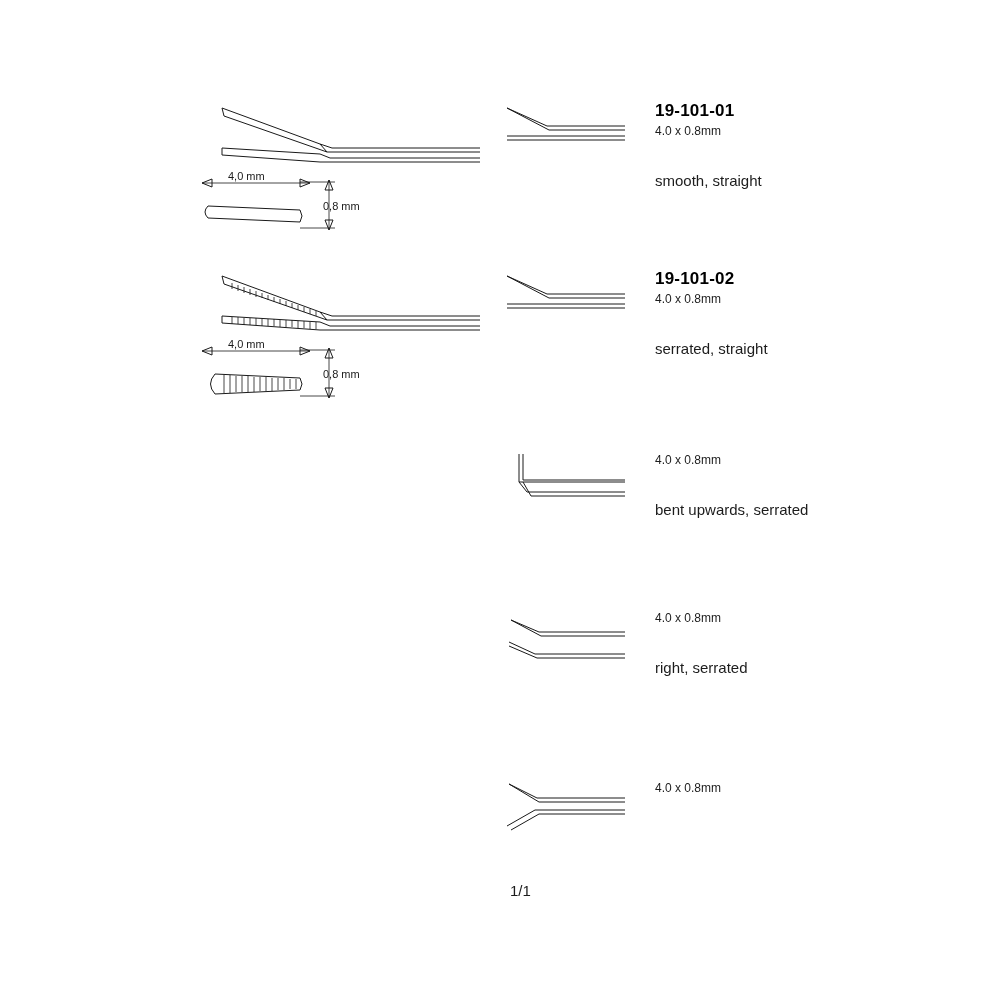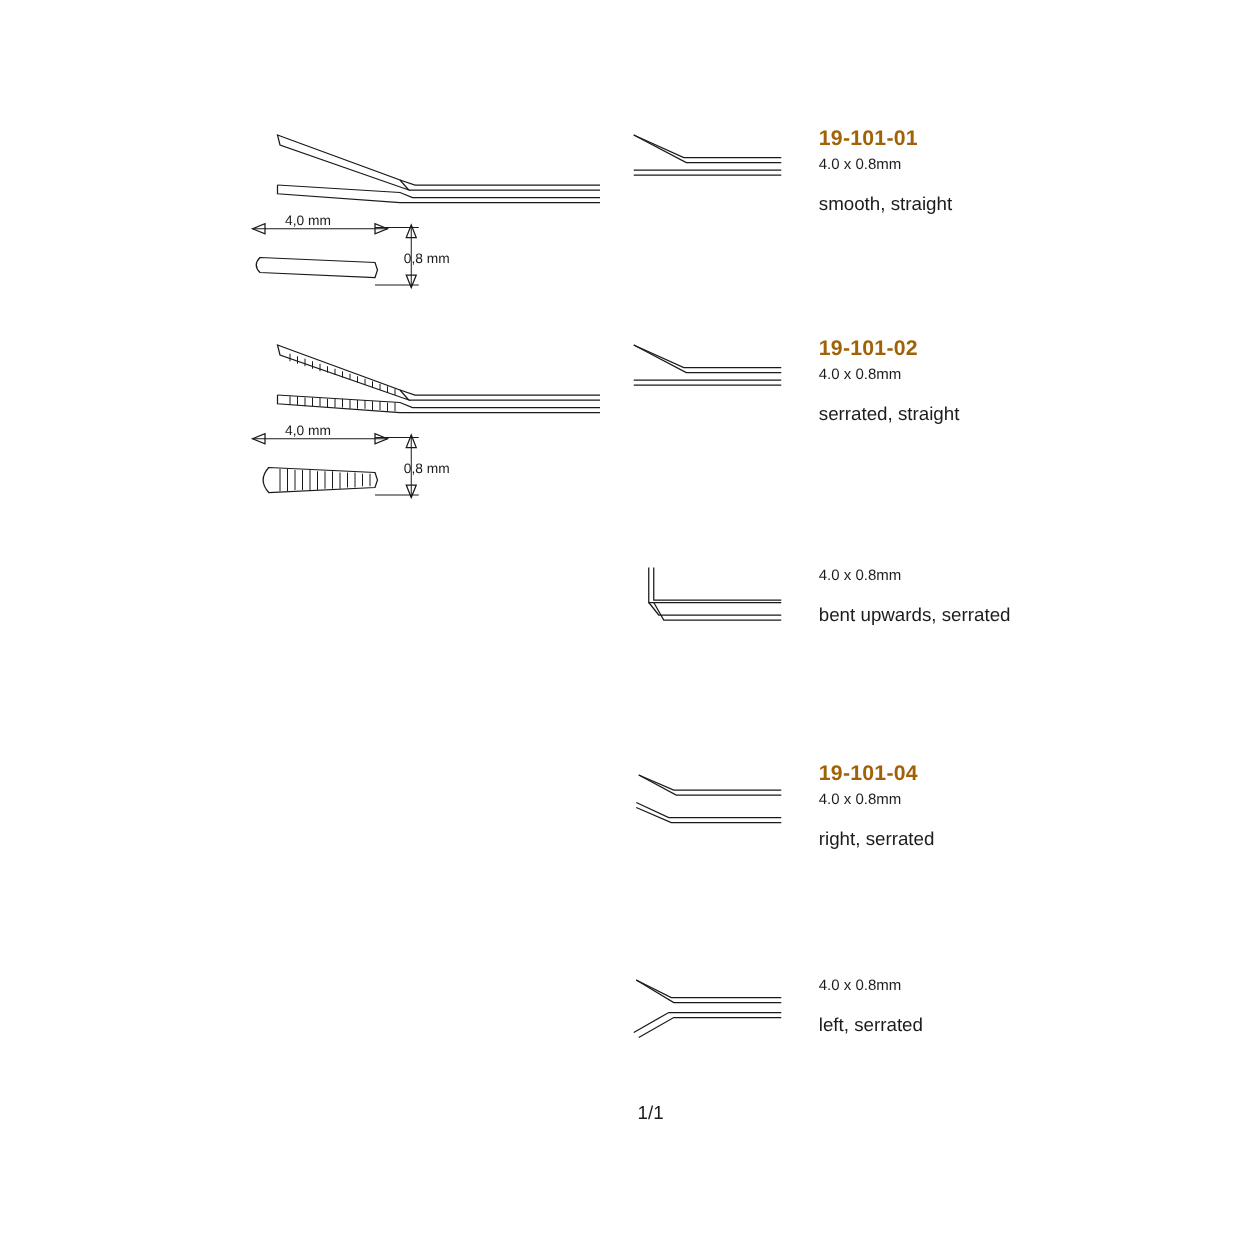--- a/index.html
+++ b/index.html
@@ -43,33 +43,33 @@
   .text-block {
     position: absolute;
     left: 475px;
     top: 0;
     width: 320px;
   }
   .code {
     font-size: 17px;
     font-weight: bold;
     letter-spacing: 0.2px;
-    color: #a16207;
+    color: #000000;
     line-height: 1.25;
   }
   .size {
     font-size: 12px;
     color: #1c1c1c;
     margin-top: 3px;
     line-height: 1.25;
   }
   .desc {
     font-size: 15px;
     color: #1c1c1c;
-    margin-top: 16px;
+    margin-top: 33px;
     line-height: 1.25;
   }
   .page-number {
     position: absolute;
     left: 510px;
     top: 862px;
     font-size: 15px;
     color: #1c1c1c;
     margin-top: 20px;
   }
@@ -243,38 +243,36 @@
     <div class="thumb-art">
       <svg width="120" height="60" viewBox="0 0 120 60">
         <path class="ln" d="M6 12 L34 24 L120 24"></path>
         <path class="ln" d="M6 12 L36 28 L120 28"></path>
         <path class="ln" d="M4 34 L30 46 L120 46"></path>
         <path class="ln" d="M4 38 L32 50 L120 50"></path>
       </svg>
     </div>
 
     <div class="text-block">
-      <div class="code">19-101-04</div>
       <div class="size">4.0 x 0.8mm</div>
       <div class="desc">right, serrated</div>
     </div>
   </div>
 
   <div class="row" style="top:778px;">
 
     <div class="thumb-art">
       <svg width="120" height="60" viewBox="0 0 120 60">
         <path class="ln" d="M4 6 L32 20 L120 20"></path>
         <path class="ln" d="M4 6 L34 24 L120 24"></path>
         <path class="ln" d="M2 48 L30 32 L120 32"></path>
         <path class="ln" d="M6 52 L34 36 L120 36"></path>
       </svg>
     </div>
 
     <div class="text-block">
       <div class="size">4.0 x 0.8mm</div>
-      <div class="desc">left, serrated</div>
     </div>
   </div>
 
   <div class="page-number">1/1</div>
 
 </div>
 
 </body></html>

